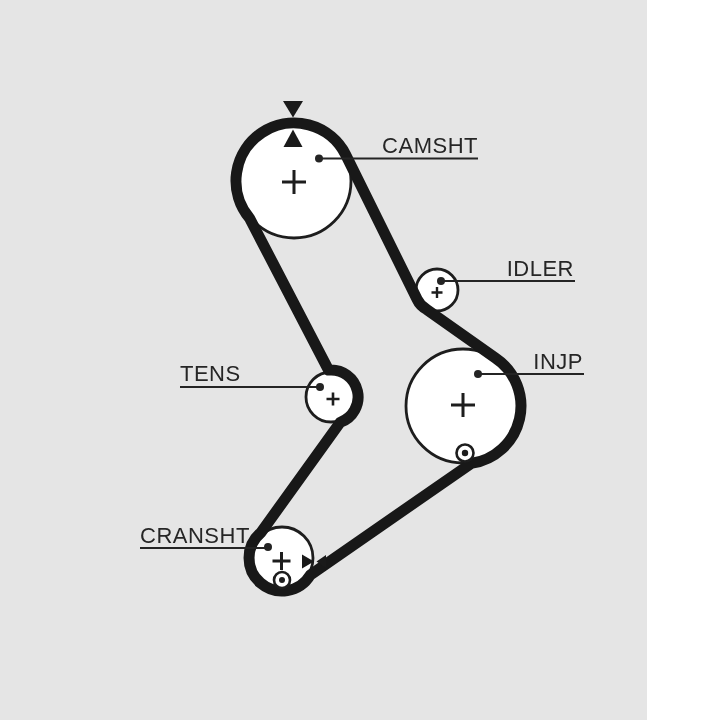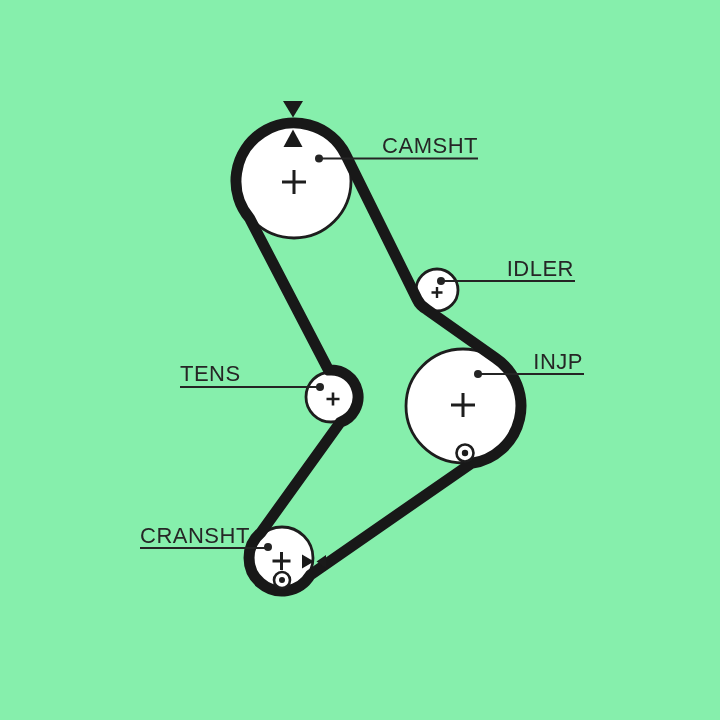--- a/index.html
+++ b/index.html
@@ -6,23 +6,23 @@
     margin: 0;
     padding: 0;
     background: #ffffff;
     width: 720px;
     height: 720px;
     overflow: hidden;
     font-family: "Liberation Sans", sans-serif;
   }
   .stage {
     position: relative;
-    width: 720px;
+    width: 647px;
     height: 720px;
-    background: #86efac;
+    background: #e5e5e5;
   }
   svg { display: block; }
   .pulley {
     fill: #ffffff;
     stroke: #1d1d1d;
     stroke-width: 2.8;
   }
   .belt {
     fill: none;
     stroke: #181818;

